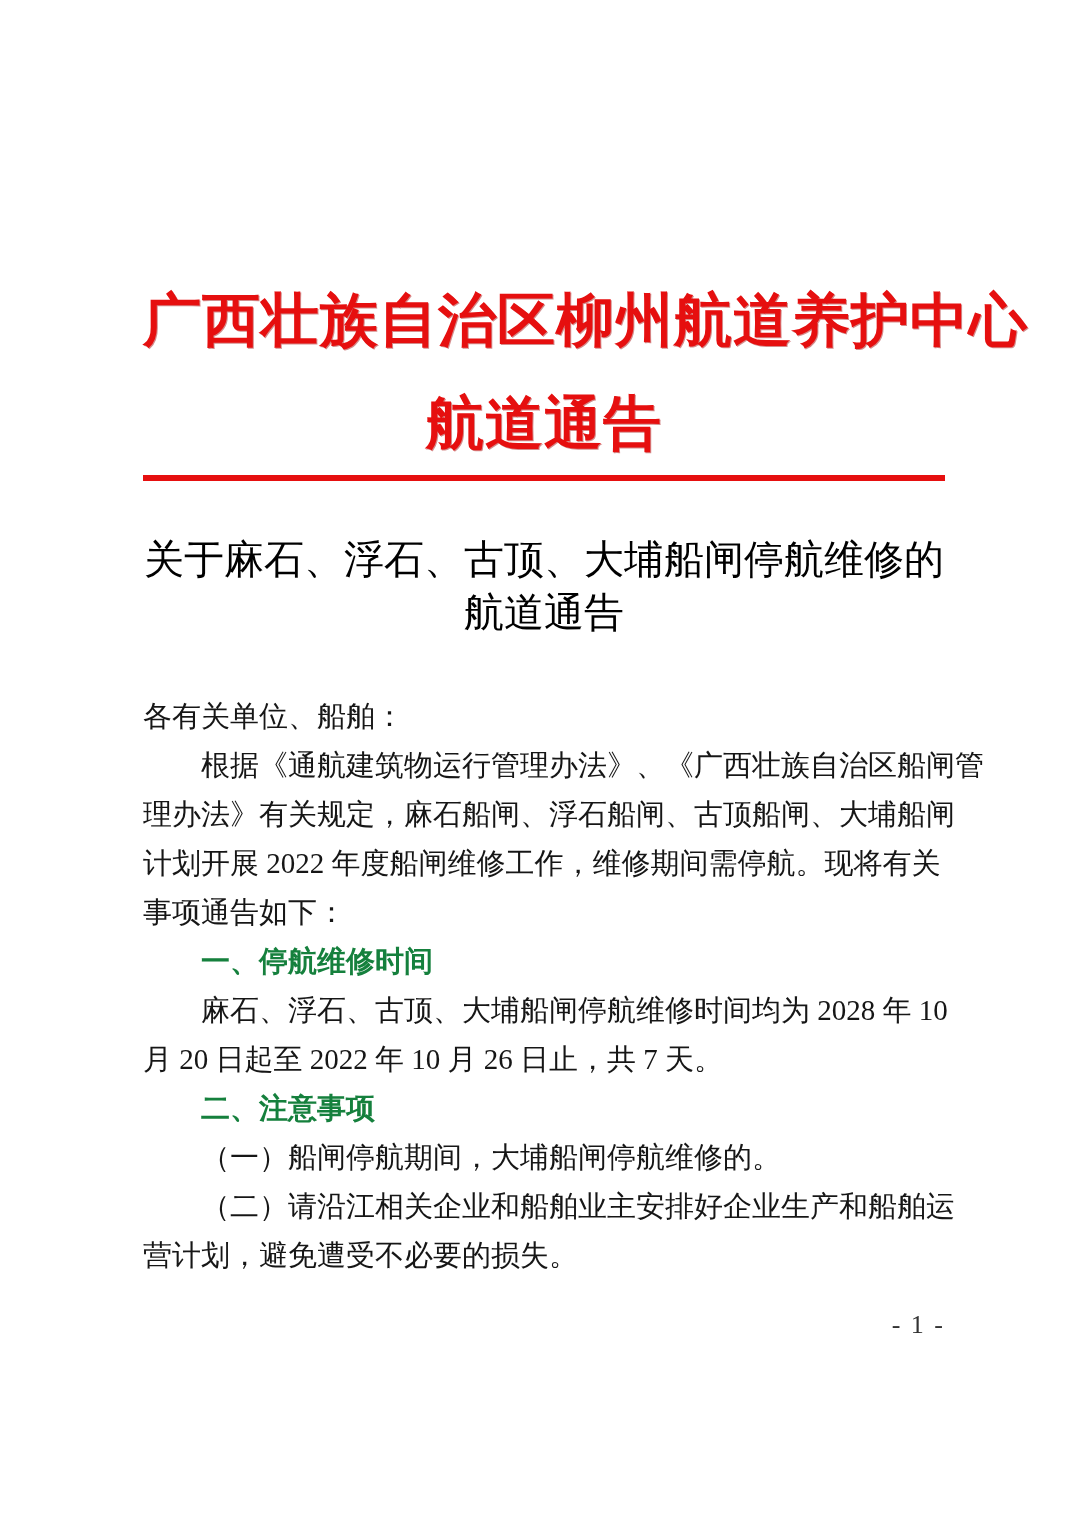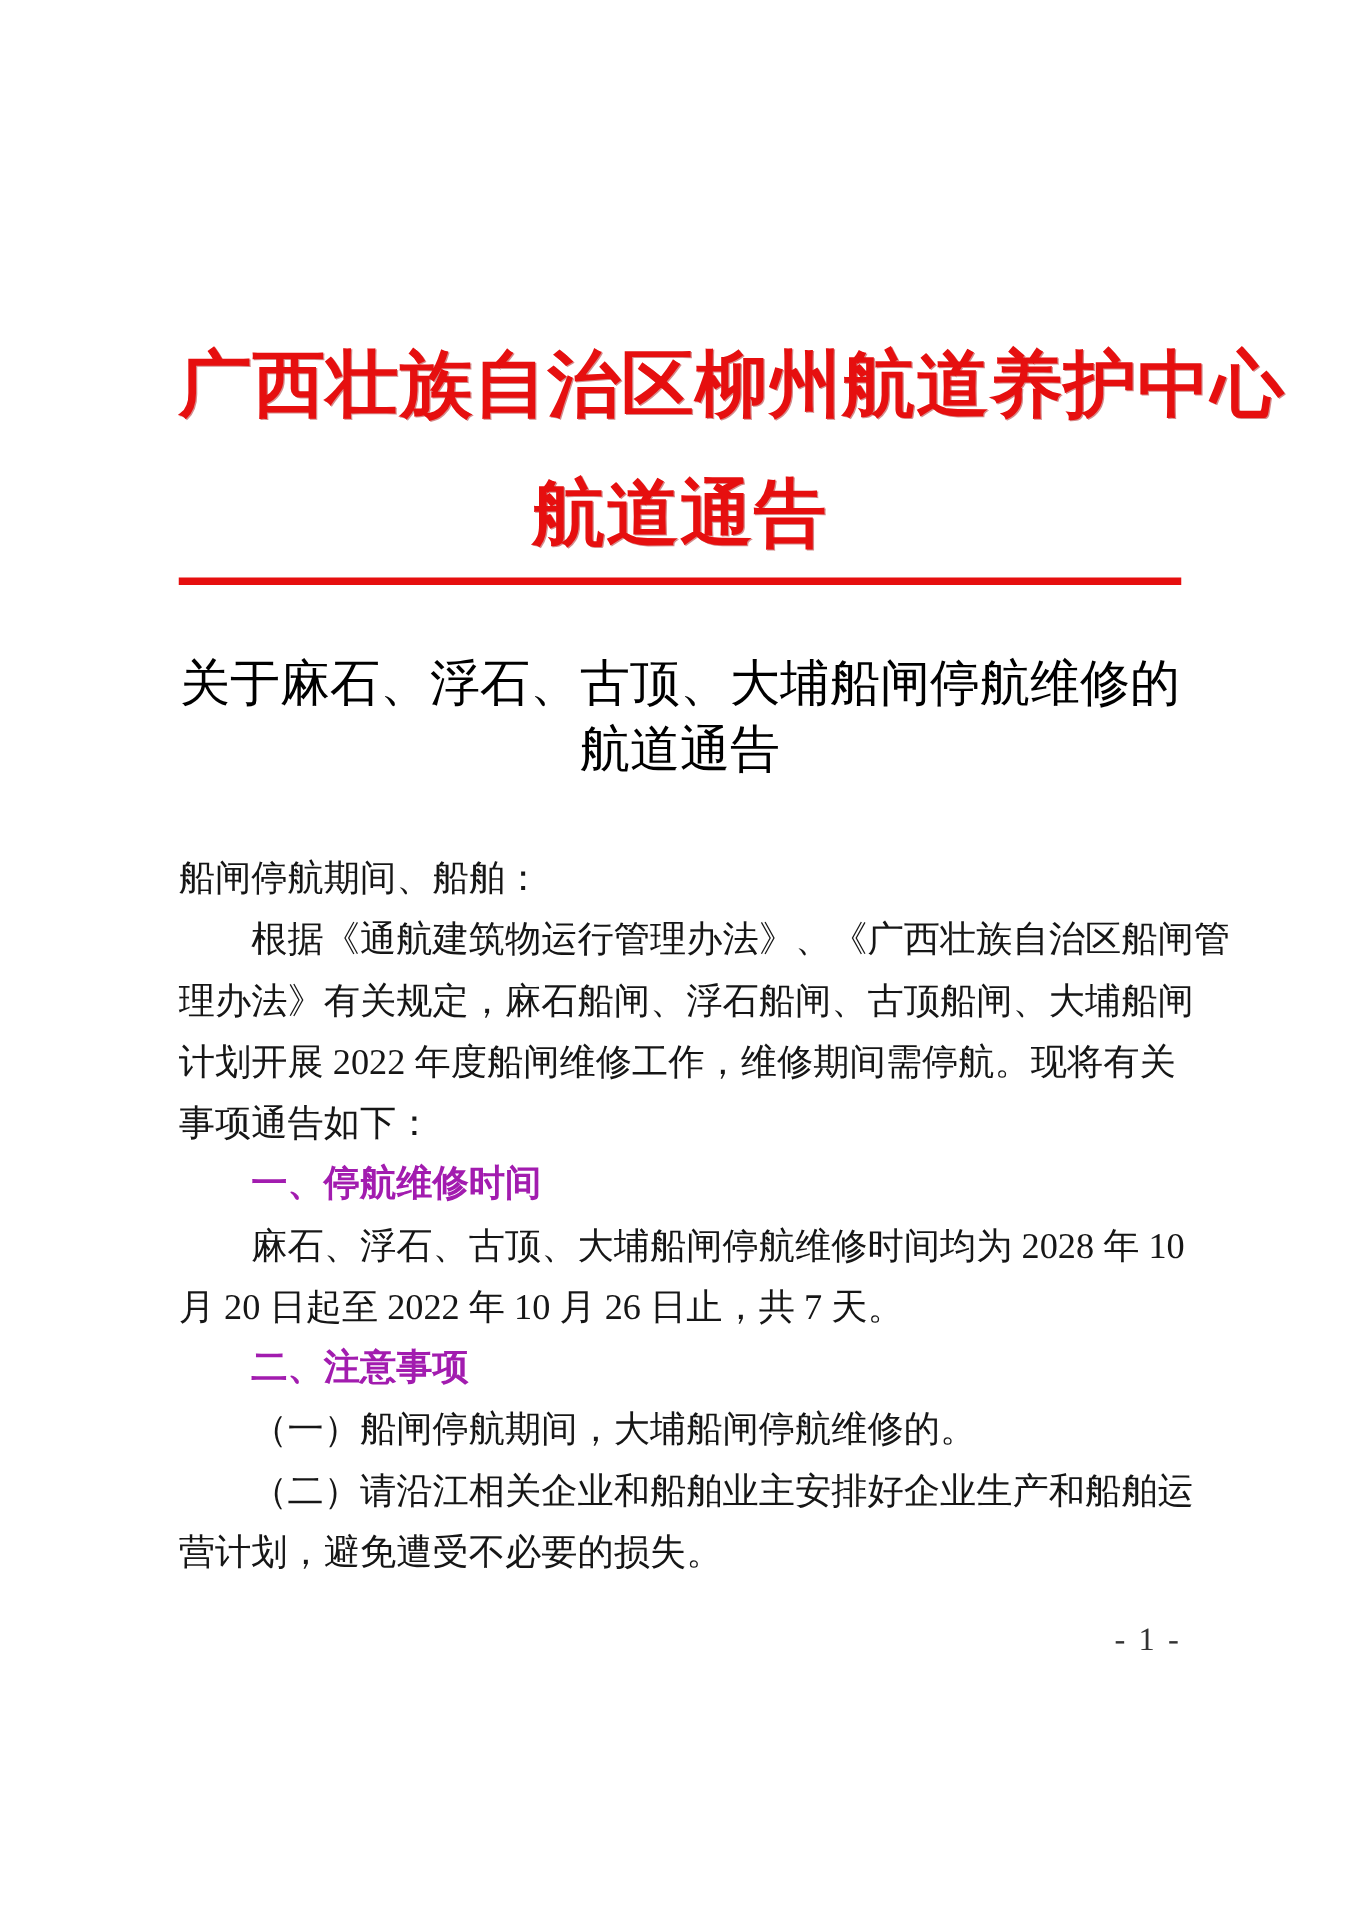--- a/index.html
+++ b/index.html
@@ -7,21 +7,21 @@
   html, body { margin: 0; padding: 0; }
   body {
     width: 1080px; height: 1527px;
     background: #ffffff;
     color: var(--ink);
     font-family: "Liberation Serif", "DejaVu Serif", serif;
     overflow: hidden;
   }
   .page {
     width: 1080px; height: 1527px;
-    padding: 0 135px 0 143px;
+    padding: 13px 135px 0 143px;
   }
   .main-title {
     margin: 0;
     padding-top: 256px;
     text-align: center;
     color: var(--accent);
     font-size: 58px;
     font-weight: 700;
     line-height: 103px;
     letter-spacing: 1px;
@@ -53,23 +53,23 @@
   .subject .line { display: block; white-space: nowrap; }
   .doc-body {
     margin-top: 53px;
     font-size: 29px;
     line-height: 49px;
     color: #161616;
   }
   .doc-body .bline { white-space: nowrap; }
   .doc-body .indent { text-indent: 58px; }
   .doc-body .heading {
-    font-family: Liberation Mono, monospace;
+    font-family: Liberation Serif, serif;
     font-weight: 700;
-    color: #a21caf;
+    color: #15803d;
   }
   .page-number {
     margin-top: 30px;
     text-align: right;
     font-size: 26px;
     line-height: 30px;
     letter-spacing: 2px;
     color: #333;
   }
 </style>
@@ -85,21 +85,21 @@
 
 
   <div class="red-rule"></div>
 
   <h2 class="subject">
     <span class="line">关于麻石、浮石、古顶、大埔船闸停航维修的</span>
     <span class="line">航道通告</span>
   </h2>
 
   <div class="doc-body" id="body-lines">
-      <div class="bline">船闸停航期间、船舶：</div>
+      <div class="bline">各有关单位、船舶：</div>
       <div class="bline indent">根据《通航建筑物运行管理办法》、《广西壮族自治区船闸管</div>
       <div class="bline">理办法》有关规定，麻石船闸、浮石船闸、古顶船闸、大埔船闸</div>
       <div class="bline">计划开展 2022 年度船闸维修工作，维修期间需停航。现将有关</div>
       <div class="bline">事项通告如下：</div>
       <div class="bline indent heading">一、停航维修时间</div>
       <div class="bline indent">麻石、浮石、古顶、大埔船闸停航维修时间均为 2028 年 10</div>
       <div class="bline">月 20 日起至 2022 年 10 月 26 日止，共 7 天。</div>
       <div class="bline indent heading">二、注意事项</div>
       <div class="bline indent">（一）船闸停航期间，大埔船闸停航维修的。</div>
       <div class="bline indent">（二）请沿江相关企业和船舶业主安排好企业生产和船舶运</div>

